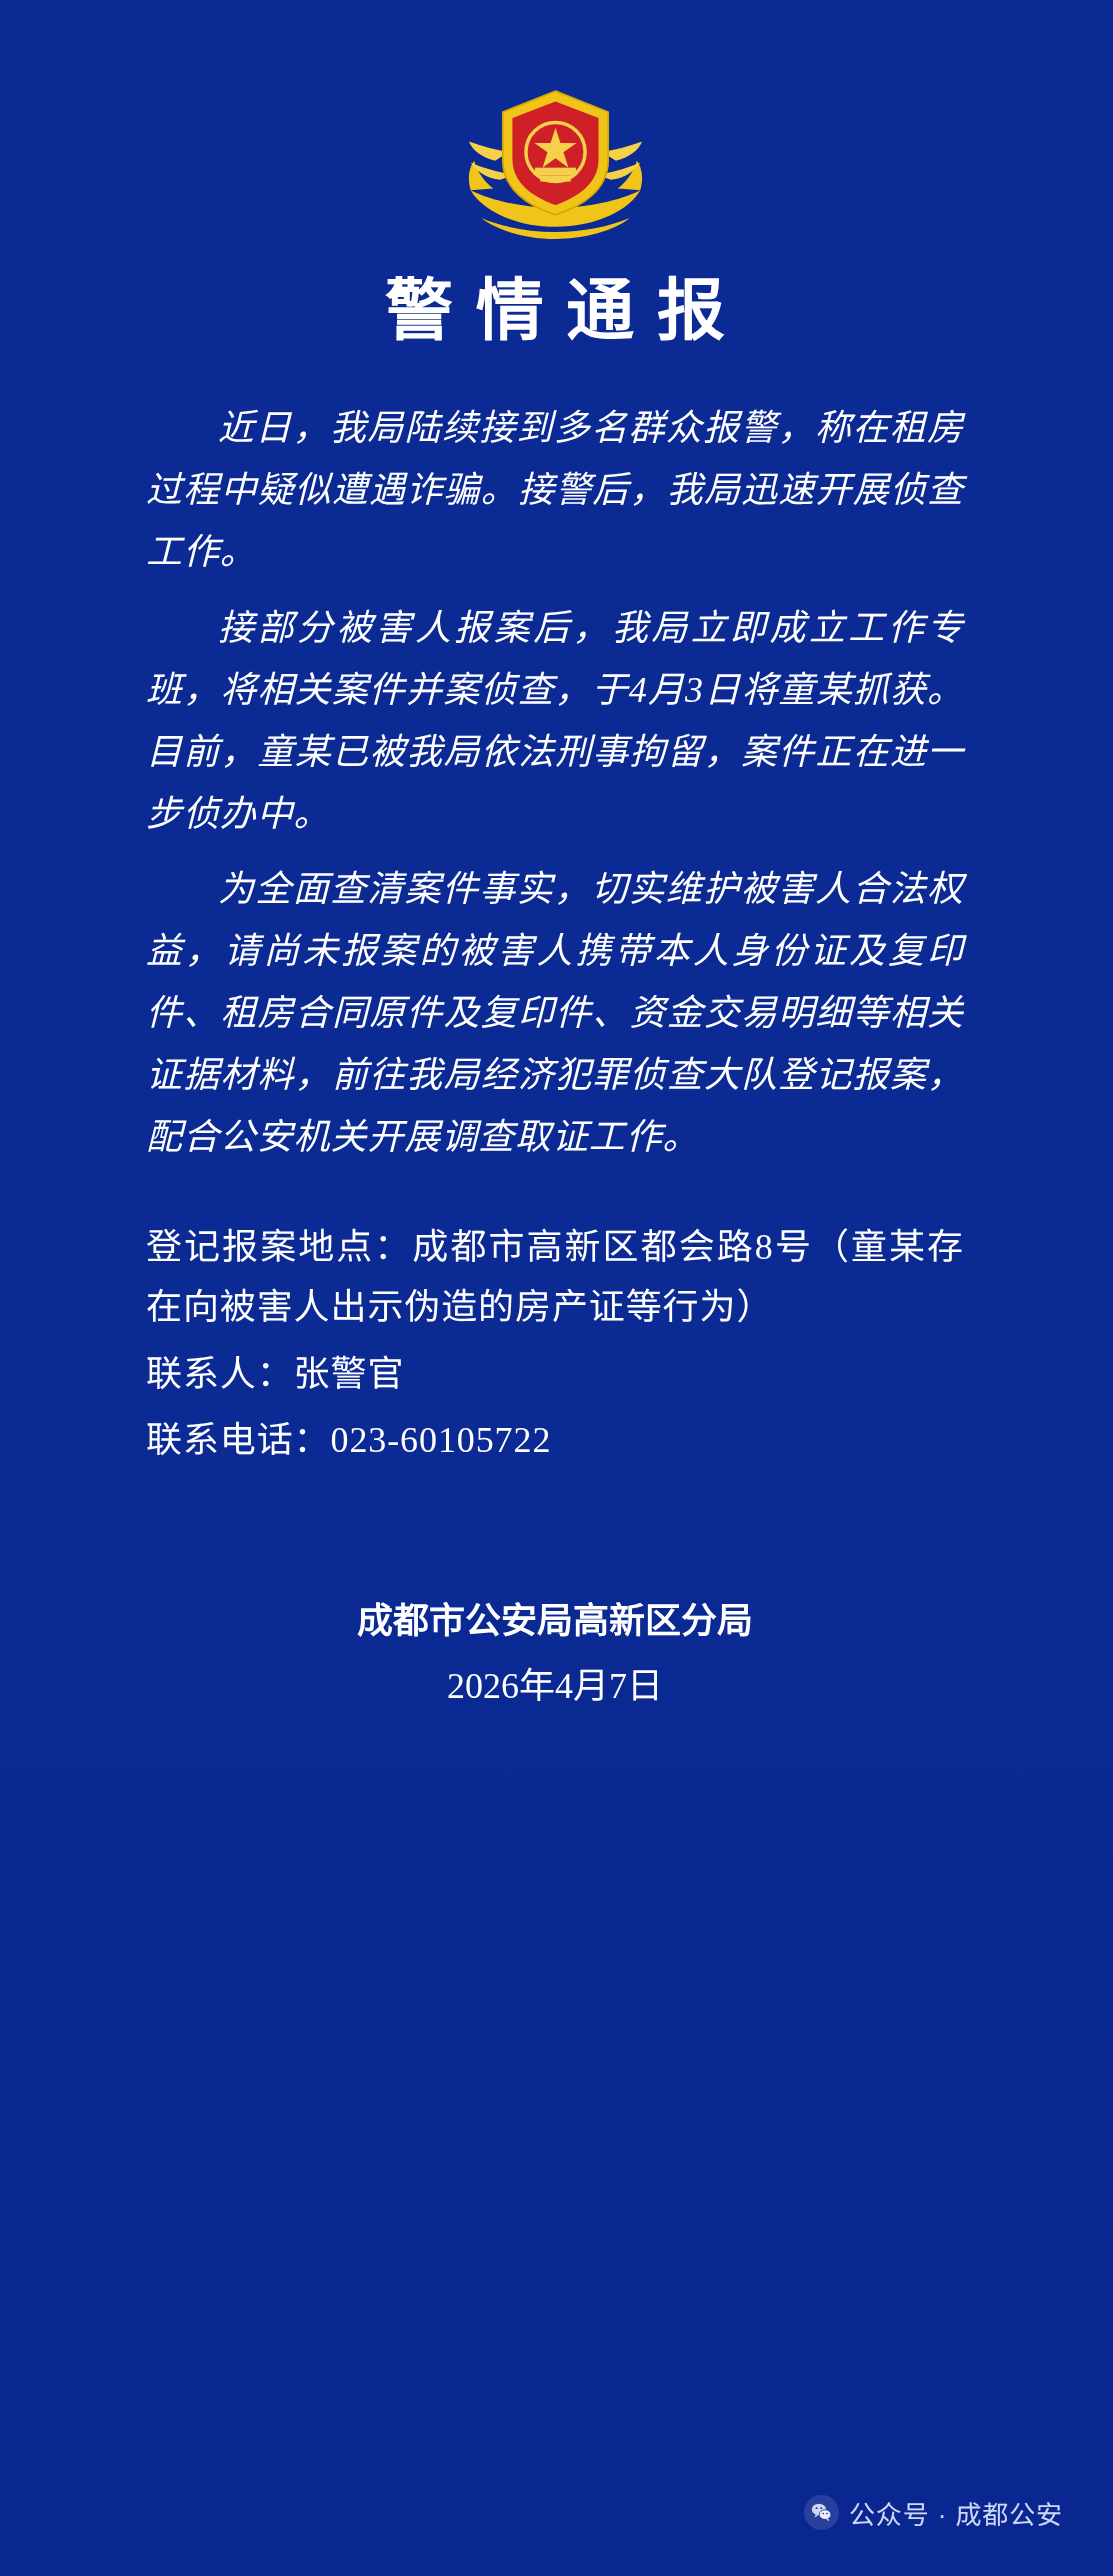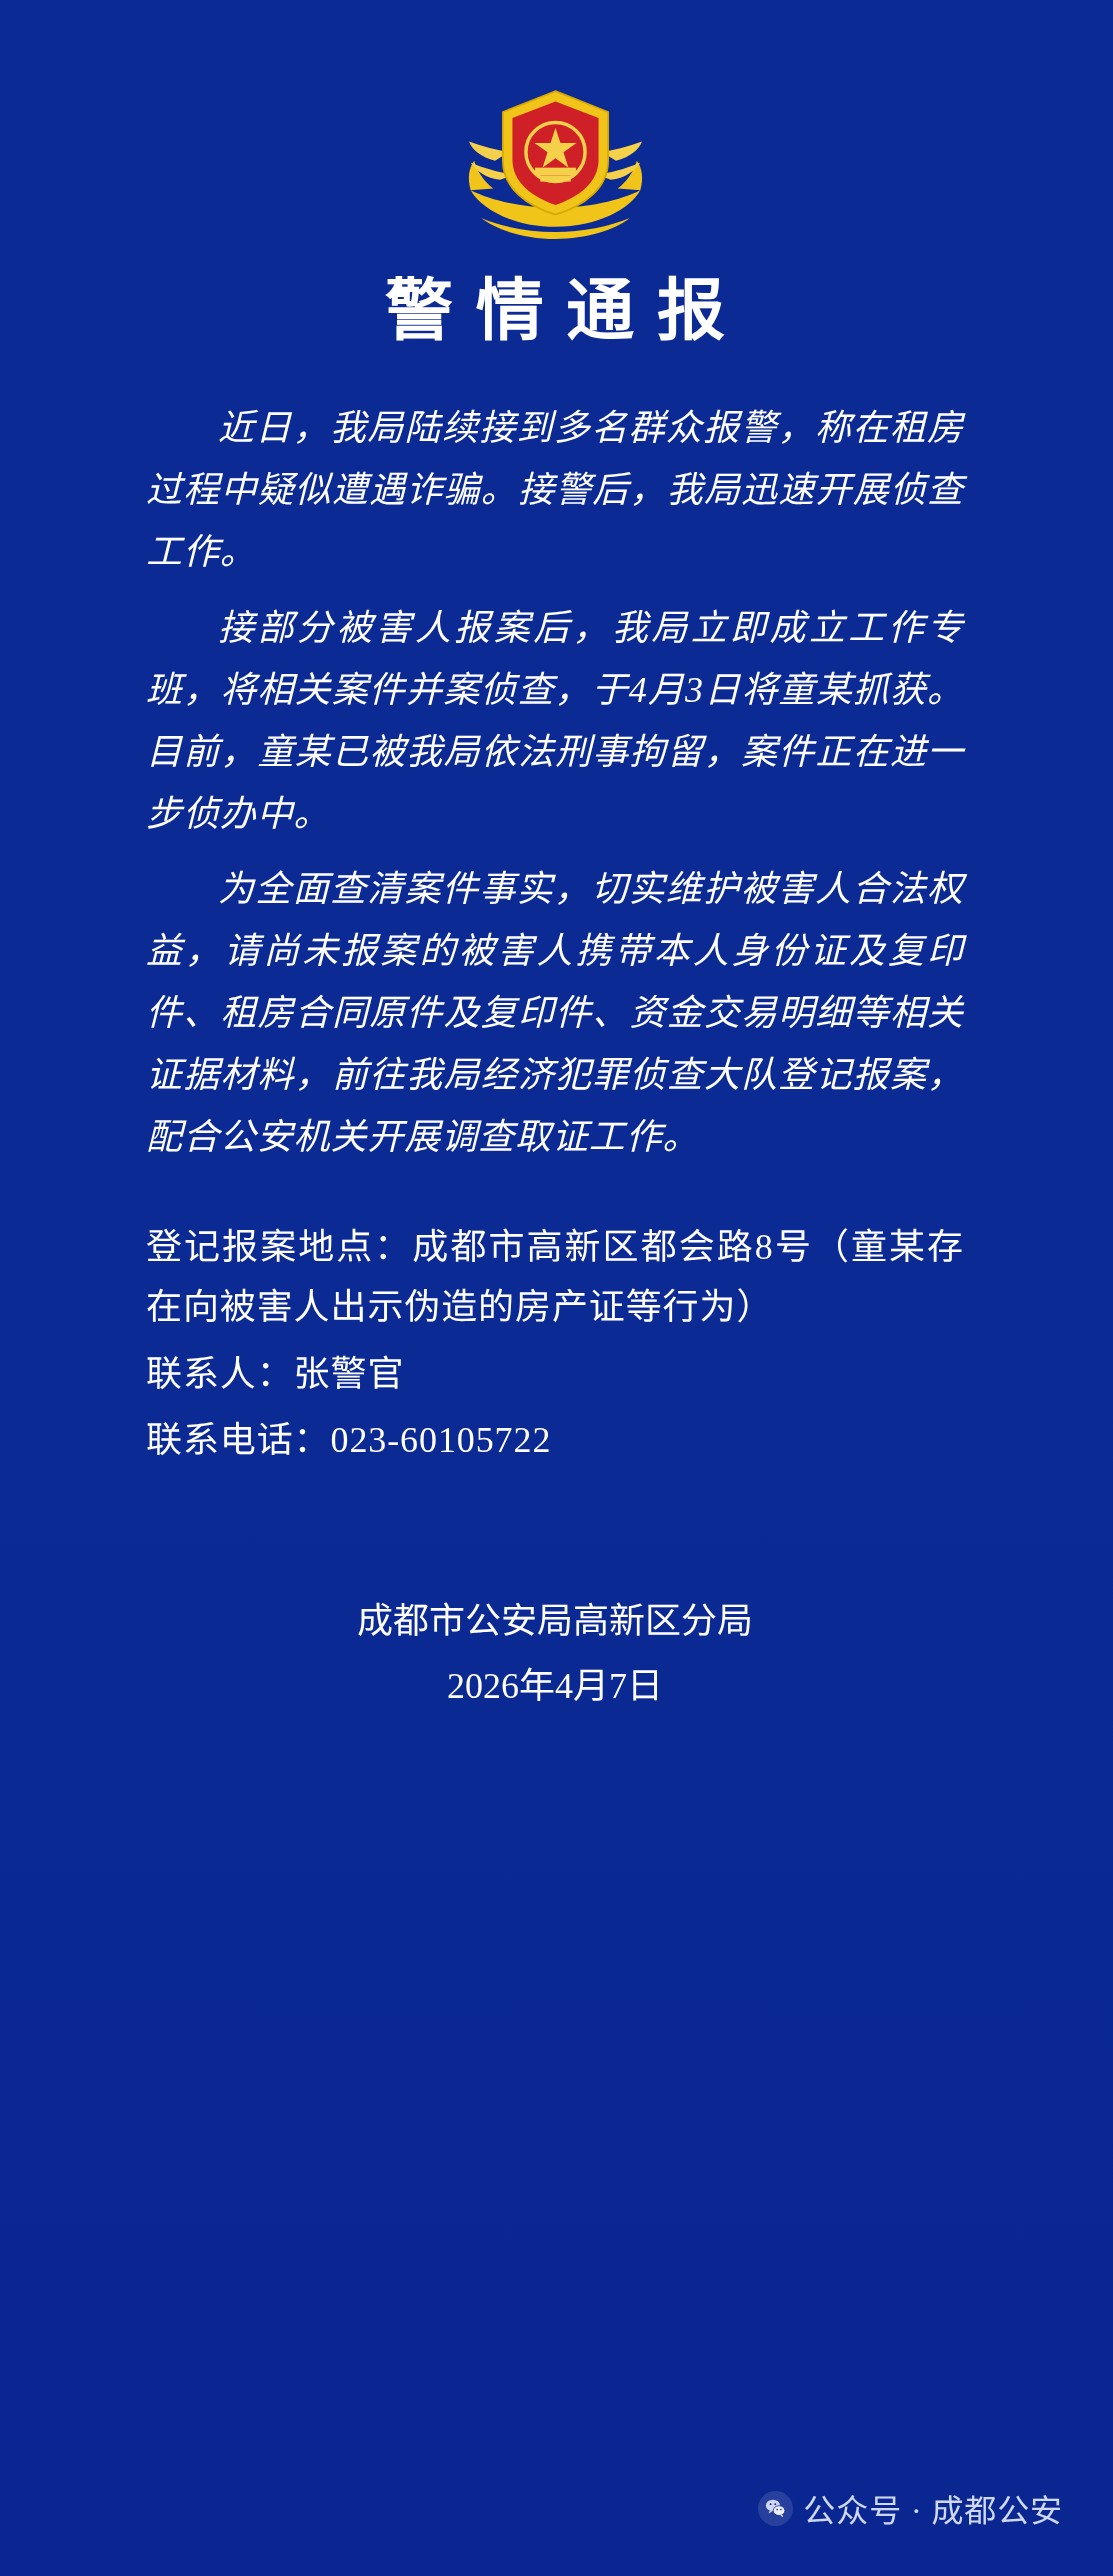--- a/index.html
+++ b/index.html
@@ -84,21 +84,21 @@
     text-indent: 0;
   }
 
   .signature {
     margin: 122px auto 0 auto;
     width: 818px;
     text-align: center;
     font-size: 36px;
     line-height: 1.6;
   }
-  .signature .org { margin-bottom: 7px; }
+  .signature .org { margin-bottom: 7px; font-weight: bold; }
   .signature .date { }
 
   
   .footer {
     position: absolute;
     right: 50px;
     bottom: 45px;
     display: flex;
     align-items: center;
     gap: 10.4px;
@@ -107,23 +107,23 @@
   .wechat-icon {
     width: 35px;
     height: 35px;
     border-radius: 50%;
     background: #ffffff22;
     display: flex;
     align-items: center;
     justify-content: center;
   }
   .footer-label {
-    font-size: 32px;
+    font-size: 26px;
     color: #dfe7ff;
-    font-family: Liberation Serif, serif;
+    font-family: Liberation Sans, sans-serif;
     letter-spacing: 0.9px;
   }
 </style>
 </head>
 <body>
 
 <div class="page">
 
   <div class="emblem-wrap">
     <div class="emblem">

